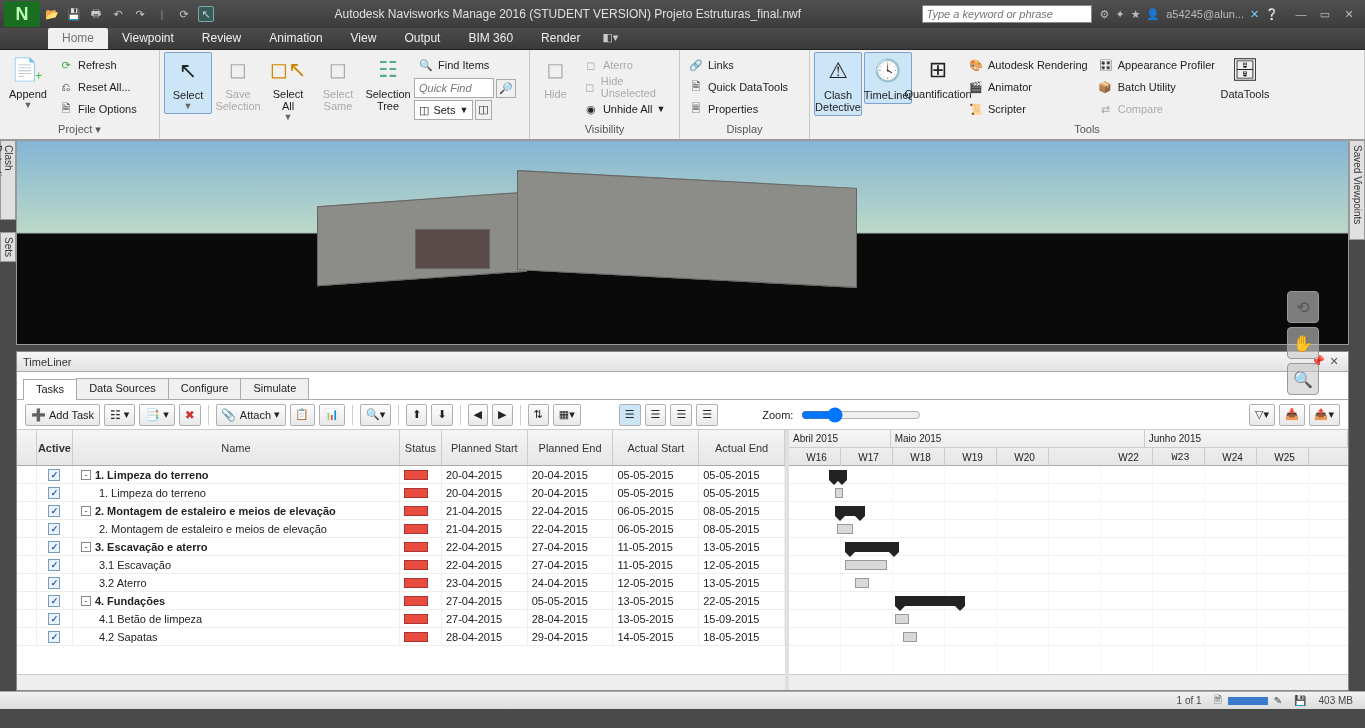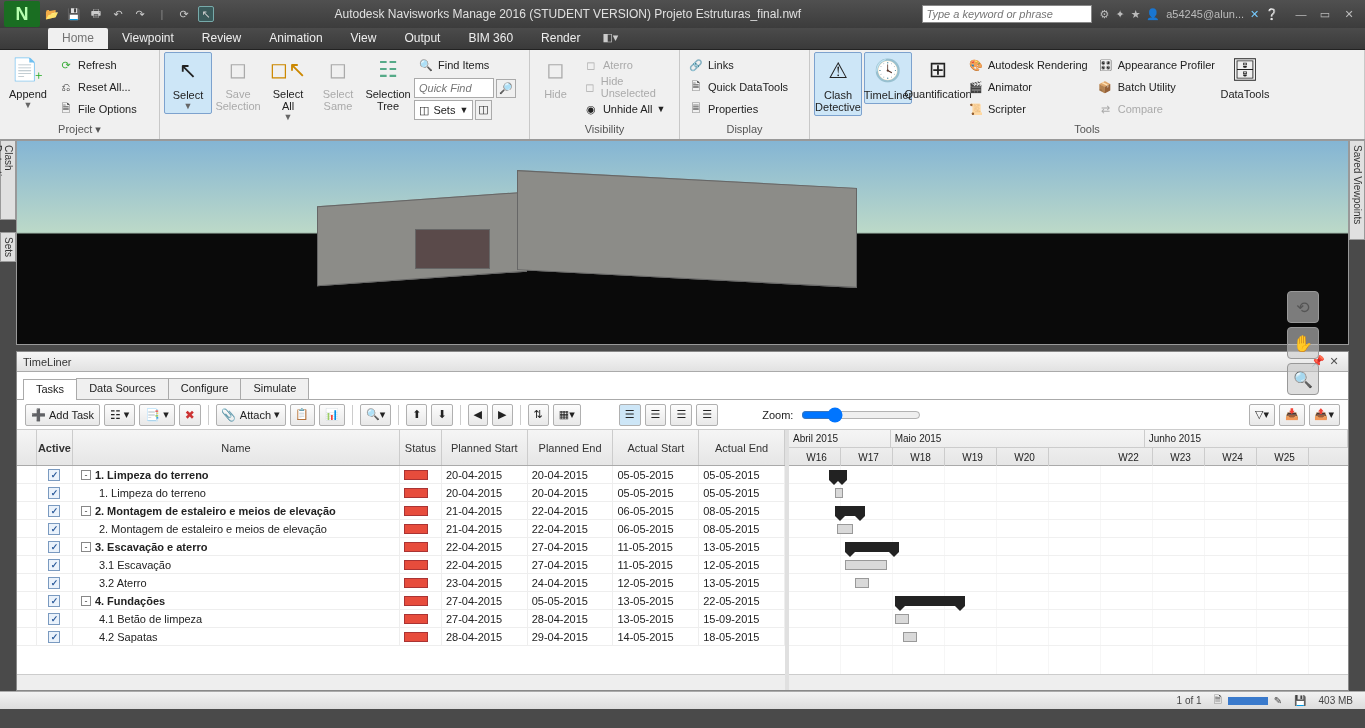--- a/index.html
+++ b/index.html
@@ -580,21 +580,21 @@
             <div style="width: 208px;">Junho 2015</div>
           </div>
         <div class="ghw" id="ghw">
             <div class="wcol" style="justify-content: center;">W16</div>
             <div class="wcol" style="justify-content: center;">W17</div>
             <div class="wcol" style="justify-content: center;">W18</div>
             <div class="wcol" style="justify-content: center;">W19</div>
             <div class="wcol" style="justify-content: center;">W20</div>
             <div class="wcol" style="justify-content: center; margin-top: 36px;">W21</div>
             <div class="wcol" style="justify-content: center;">W22</div>
-            <div class="wcol" style="justify-content: center;">W23</div>
+            <div class="wcol" style="justify-content: center; font-family: Liberation Mono, monospace;">W23</div>
             <div class="wcol" style="justify-content: center;">W24</div>
             <div class="wcol" style="justify-content: center;">W25</div>
           </div>
       </div>
       <div class="gantt-rows" id="ganttrows">
           <div class="grow">
             <div class="bar sum" style="left: 40px; width: 18px;"></div>
           </div>
           <div class="grow">
             <div class="bar task" style="left: 46px; width: 8px;"></div>

